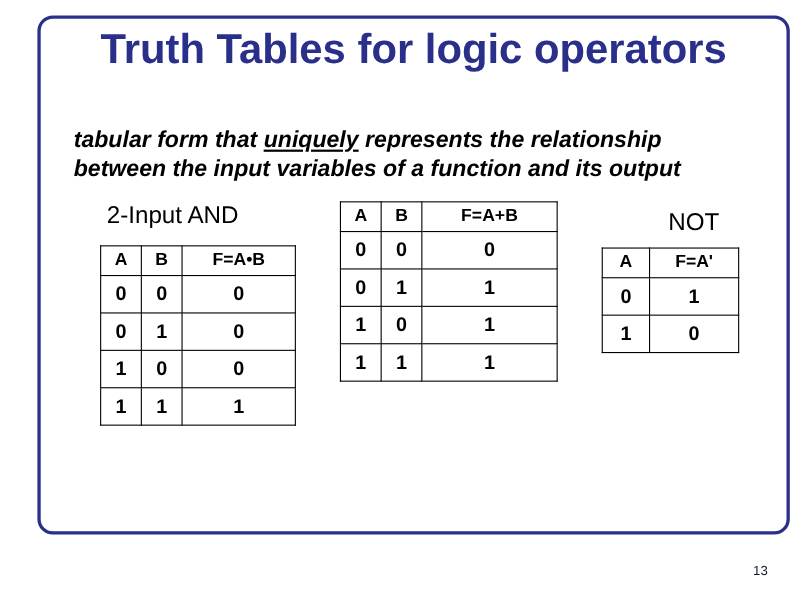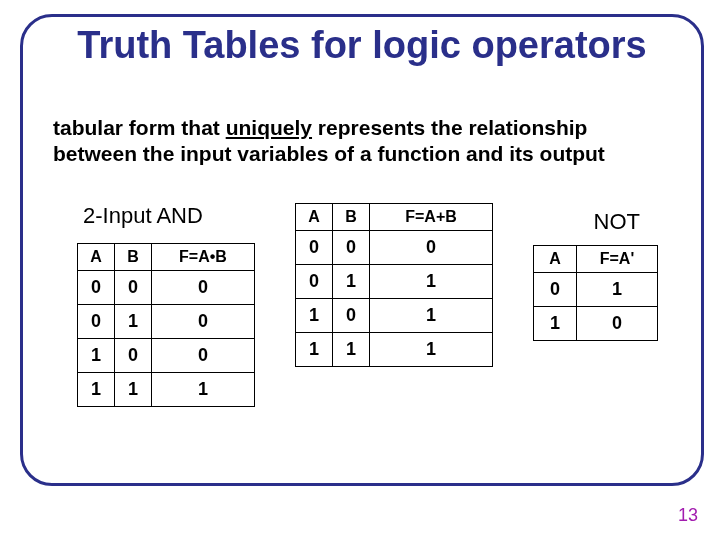--- a/index.html
+++ b/index.html
@@ -12,26 +12,26 @@
     color: #000;
   }
   .slide {
     position: relative;
     width: 720px;
     height: 540px;
     box-sizing: border-box;
   }
   .frame {
     position: absolute;
-    left: 20px;
+    left: 34px;
     top: 14px;
     width: 684px;
     height: 472px;
     border: 3px solid #2a2f8a;
-    border-radius: 32px;
+    border-radius: 14px;
     box-sizing: border-box;
     padding: 8px 30px 10px 30px;
   }
   .title-row {
     position: relative;
   }
   .main-title {
     color: #2a2f8a;
     font-size: 38px;
     font-weight: bold;
@@ -45,25 +45,26 @@
     top: 55px;
     font-size: 22px;
     color: #000;
   }
   .subhead .colon { color: #2a2f8a; font-weight: bold; }
   .body-text {
     margin-top: 48px;
     font-size: 21px;
     font-weight: bold;
     line-height: 1.25;
+    font-style: italic;
   }
   .body-text .u { text-decoration: underline; }
 
   .tables-row {
-    margin-top: 36px;
+    margin-top: 16px;
     display: flex;
     align-items: flex-start;
     gap: 40px;
     padding-left: 24px;
   }
   .tbl-block { display: flex; flex-direction: column; }
   .tbl-caption {
     font-family: "Comic Sans MS", "Comic Sans", cursive, sans-serif;
     font-size: 22px;
     color: #000;
@@ -94,22 +95,22 @@
   .col-narrow { width: 24px; }
   .col-wide-and { width: 90px; }
   .col-wide-or { width: 110px; }
   .col-wide-not { width: 68px; }
   .col-mid-not { width: 30px; }
 
   .page-num {
     position: absolute;
     right: 22px;
     bottom: 14px;
-    font-size: 18px;
-    color: #a21caf;
+    font-size: 12px;
+    color: #0f172a;
   }
 </style>
 </head>
 <body>
 
 <div class="slide">
   <div class="frame">
 
     <div class="title-row">
       <h1 class="main-title">Truth Tables for logic operators</h1>

